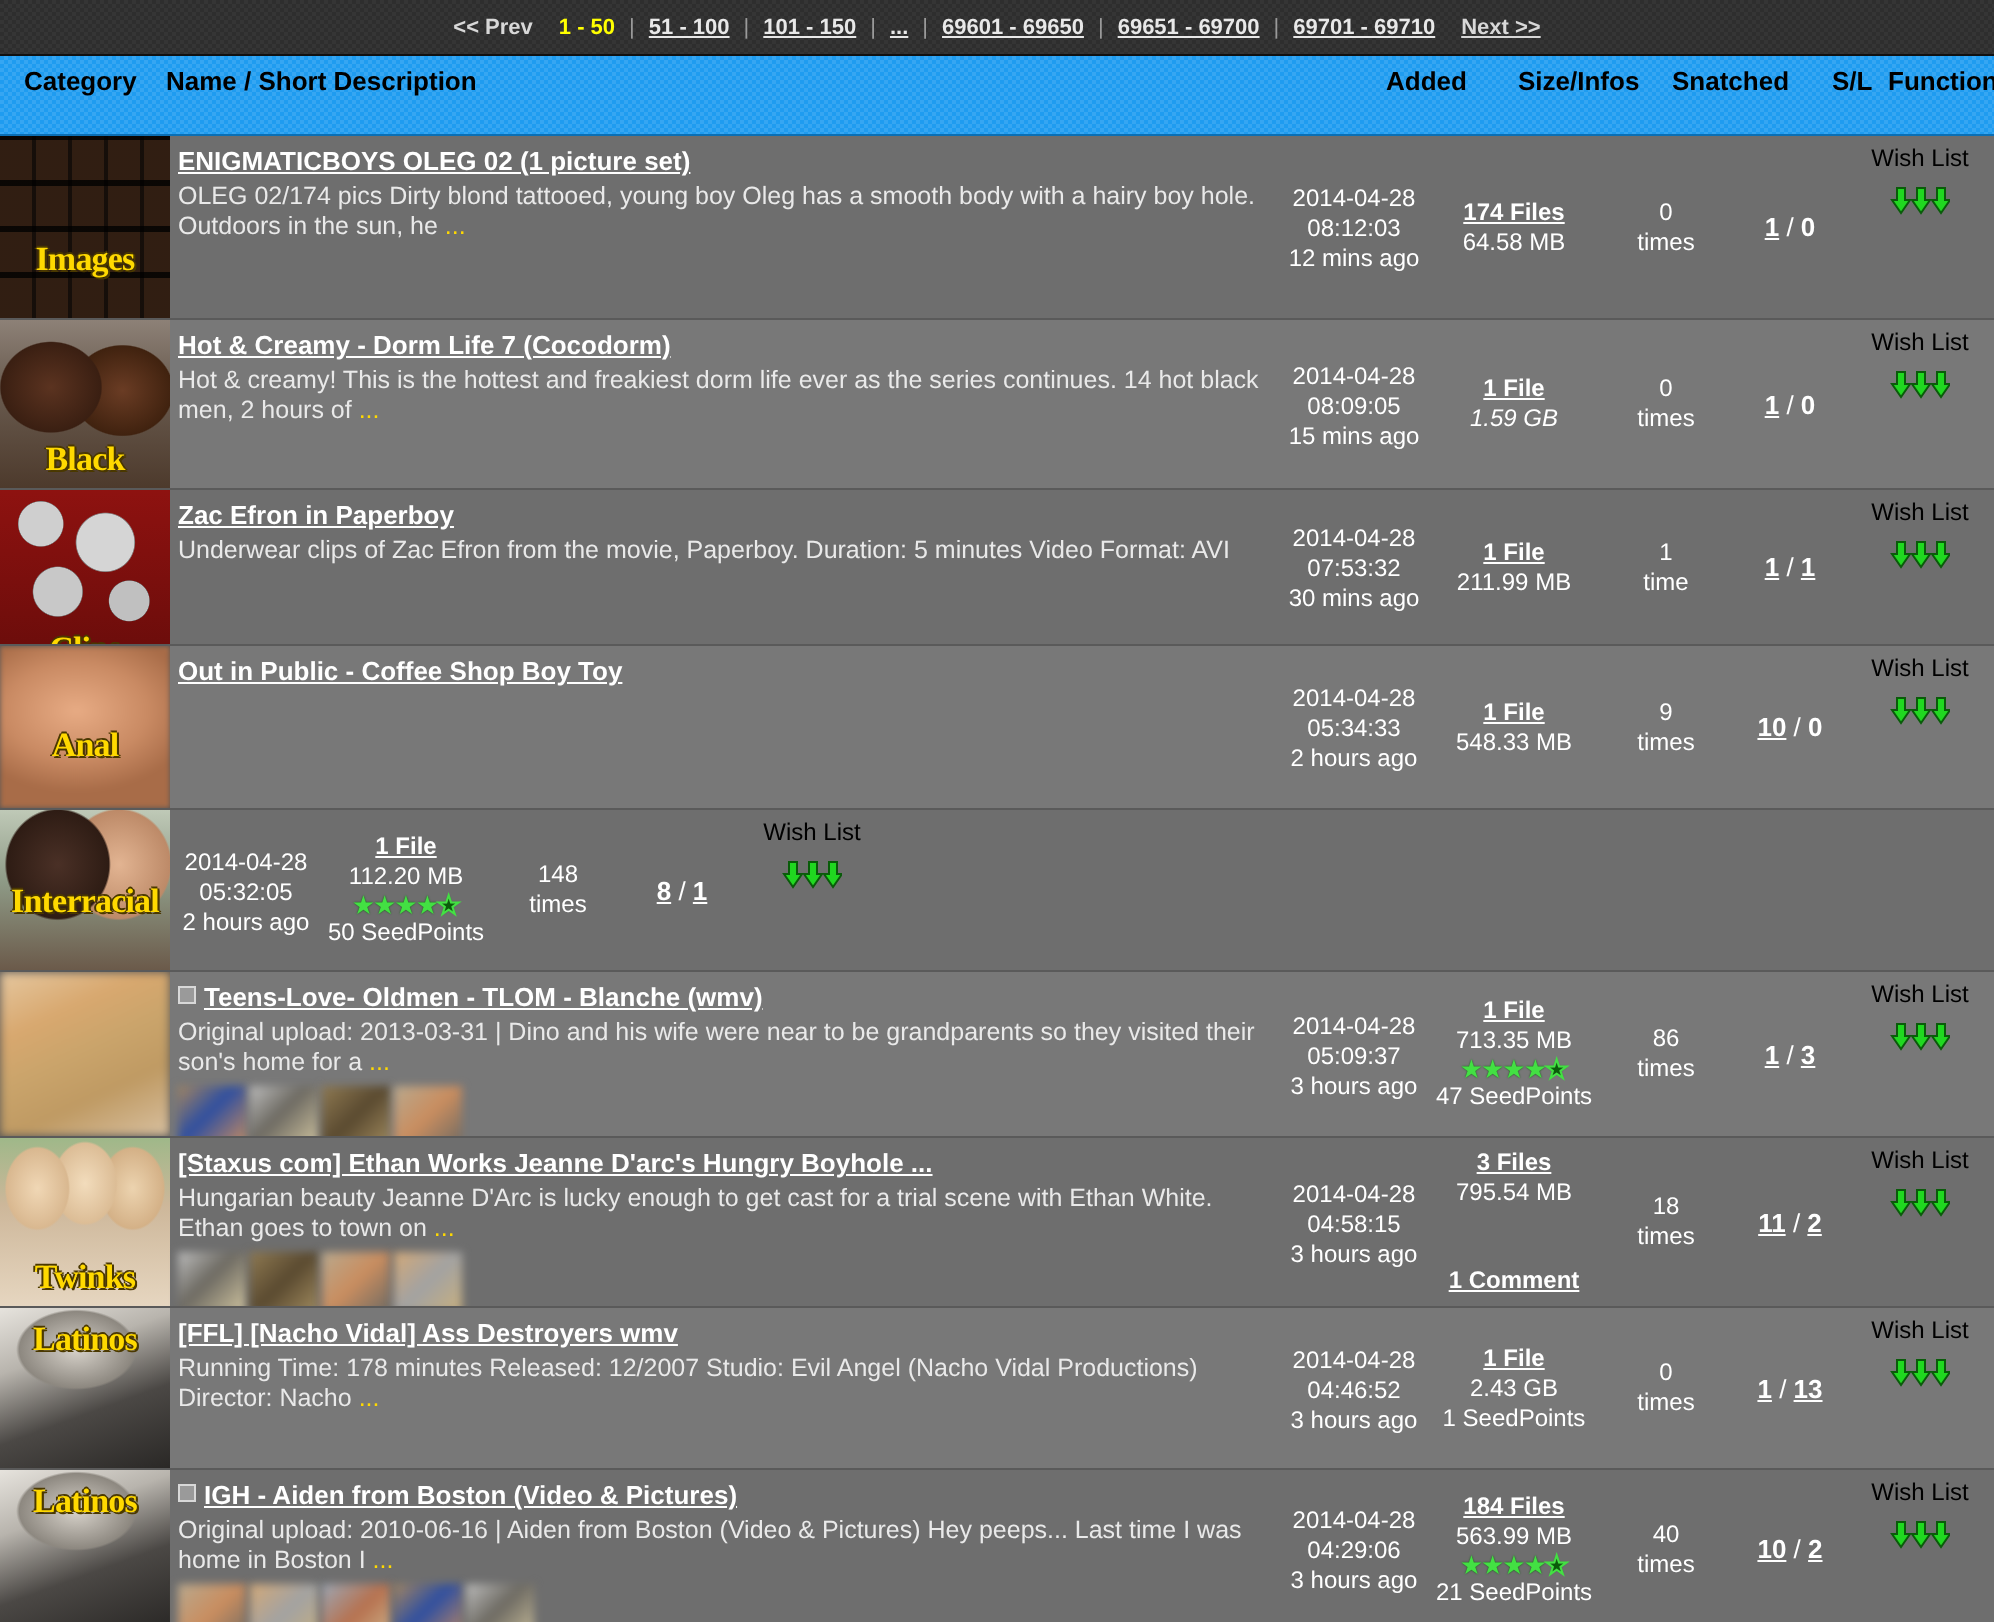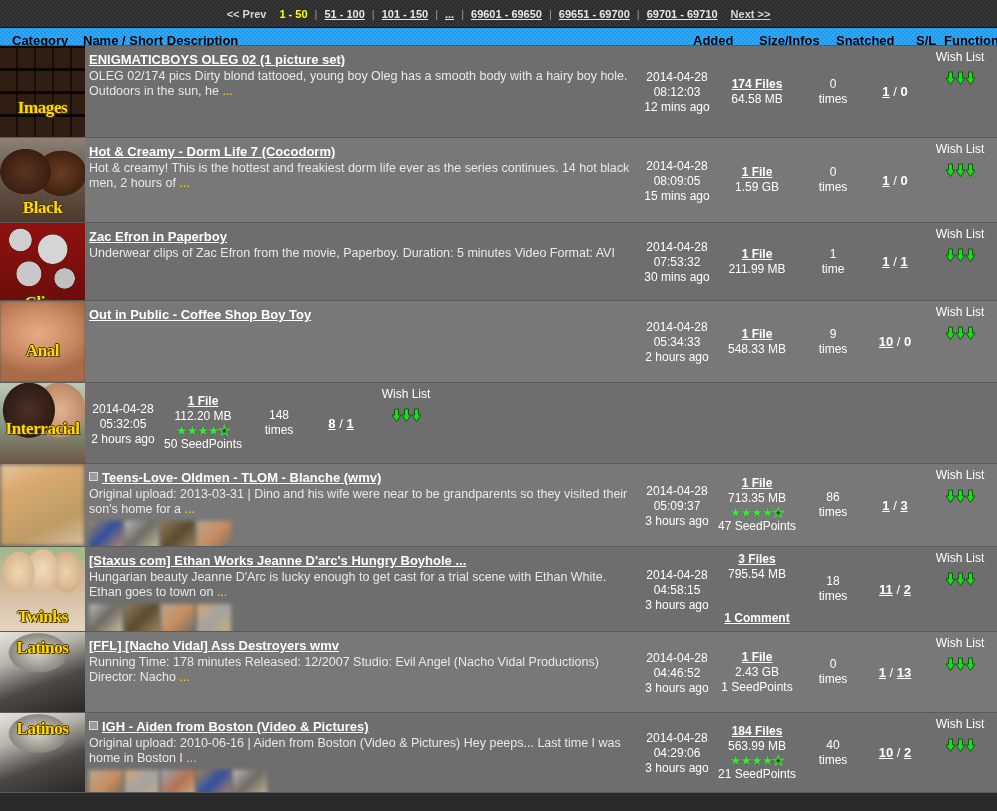--- a/index.html
+++ b/index.html
@@ -45,21 +45,21 @@
     cursor: pointer;
   }
   .pagebar .plink.current {
     color: #ffff00;
     text-decoration: none;
   }
   .pagebar .sep { color: #9a9a9a; font-weight: normal; }
 
   
   .colhead {
-    height: 18px;
+    height: 40px;
     background-color: #1f9cf0;
     background-image:
       linear-gradient(45deg, rgba(255,255,255,.10) 25%, transparent 25%, transparent 75%, rgba(255,255,255,.10) 75%),
       linear-gradient(45deg, rgba(255,255,255,.10) 25%, transparent 25%, transparent 75%, rgba(255,255,255,.10) 75%);
     background-size: 4px 4px;
     background-position: 0 0, 2px 2px;
     position: relative;
     color: #000;
     font-size: 13px;
     font-weight: bold;
@@ -269,21 +269,21 @@
   .sl .plain { text-decoration: none; font-weight: bold; }
   .sl .slash { font-weight: normal; }
 
   .func {
     width: 74px; min-width: 74px;
     text-align: center;
     align-self: flex-start;
     padding-top: 4px;
   }
   .func .wish {
-    color: #ffffff;
+    color: #000000;
     font-size: 12px;
     display: block;
     cursor: pointer;
     white-space: nowrap;
   }
   .func .dl {
     display: inline-block;
     margin-top: 6px;
     line-height: 0;
     cursor: pointer;
@@ -349,21 +349,21 @@
         <div><a class="title">Hot &amp; Creamy - Dorm Life 7 (Cocodorm)</a></div>
         <div class="desc">Hot &amp; creamy! This is the hottest and freakiest dorm life ever as the series continues. 14 hot black men, 2 hours of <span class="ell">...</span></div>
       </div>
       <div class="added">
         <div>2014-04-28</div>
         <div>08:09:05</div>
         <div>15 mins ago</div>
       </div>
       <div class="size">
         <a class="files">1 File</a>
-        <span style="display: block;">1.59 GB</span>
+        <span style="display: block; font-style: italic;">1.59 GB</span>
       </div>
       <div class="snat">
         <div>0</div>
         <div>times</div>
       </div>
       <div class="sl"><a>1</a><span class="slash"> / </span><span class="plain">0</span></div>
       <div class="func"><a class="wish">Wish List</a><span class="dl"><svg width="30" height="16" viewBox="0 0 30 16" xmlns="http://www.w3.org/2000/svg">
             <g fill="#20d820" stroke="#0a5c0a" stroke-width="1">
               <path d="M2.5 1h4v6h2.5L4.5 13.5 0 7h2.5z" transform="translate(1,1)"></path>
               <path d="M2.5 1h4v6h2.5L4.5 13.5 0 7h2.5z" transform="translate(11,1)"></path>

